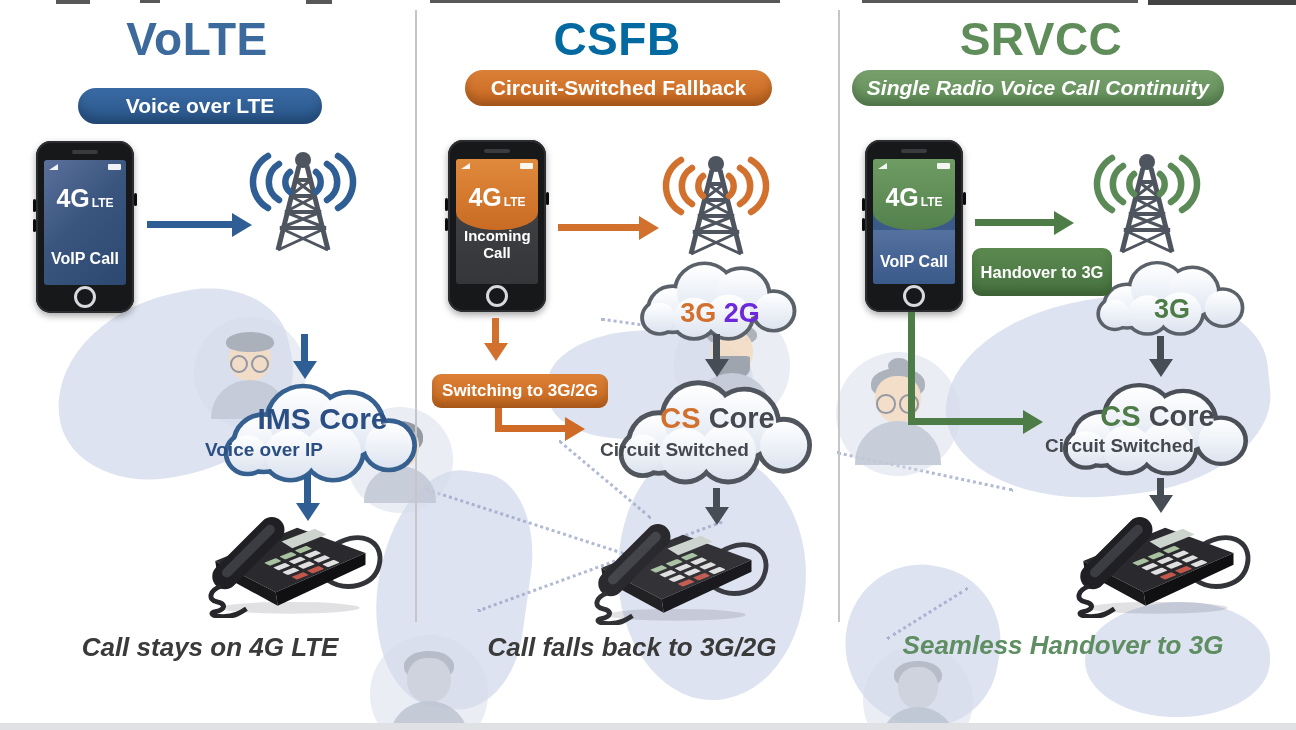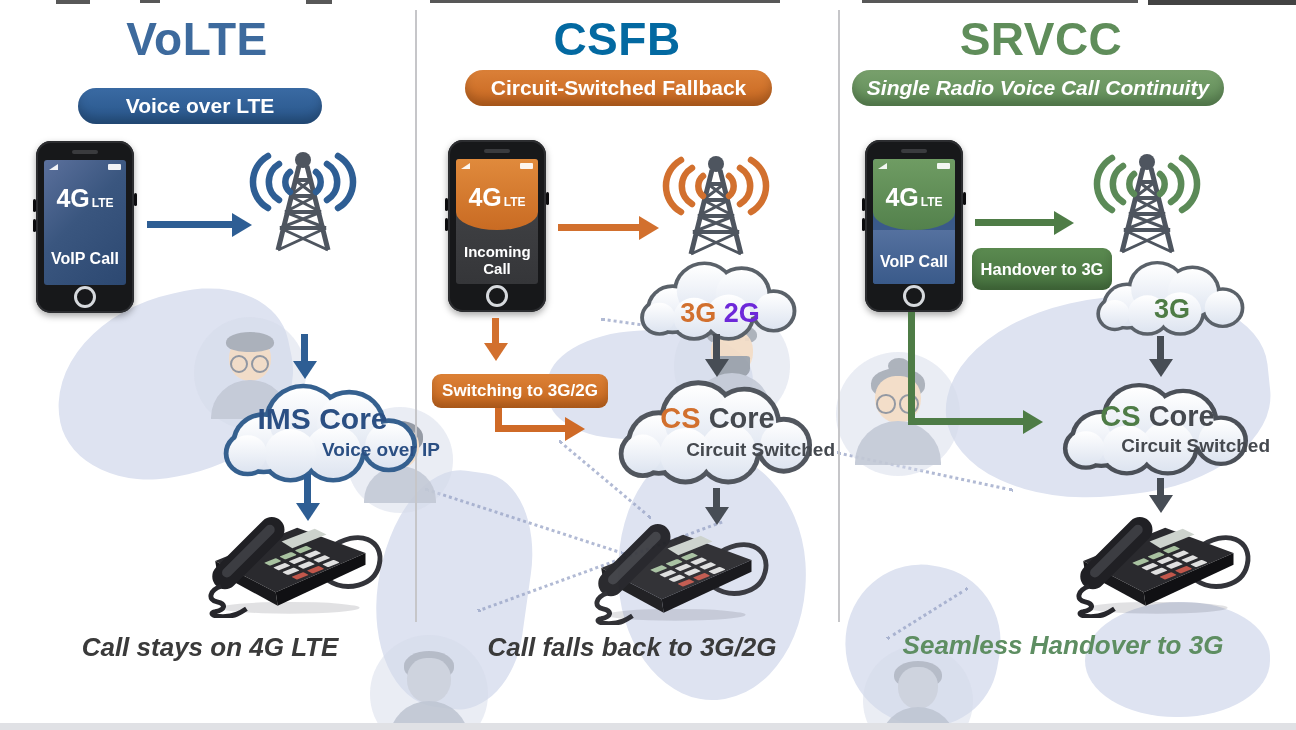--- a/index.html
+++ b/index.html
@@ -63,21 +63,21 @@
   .net-small{font-size:12px;margin-left:2px;}
   .status-txt{position:absolute;width:100%;text-align:center;color:#fff;font-weight:bold;
               font-size:15px;line-height:1.15;z-index:3;}
   .phone .home{position:absolute;bottom:5px;left:50%;transform:translateX(-50%);
                width:16px;height:16px;border:3px solid #d6d9dd;border-radius:50%;}
 
   
   .cloud-wrap{position:absolute;z-index:2;}
   .cloud-wrap svg{display:block;}
   .cloud-label{position:absolute;width:100%;text-align:center;font-weight:bold;z-index:3;}
-  .cloud-sub{position:absolute;width:100%;text-align:right;font-weight:bold;z-index:3;}
+  .cloud-sub{position:absolute;width:100%;text-align:left;font-weight:bold;z-index:3;}
   .tower{position:absolute;z-index:2;}
   .deskphone{position:absolute;z-index:4;}
 
   
   .avatar{position:absolute;width:var(--s);height:var(--s);z-index:1;opacity:.92;}
   .ava-halo{position:absolute;inset:-10%;border-radius:50%;background:rgba(213,219,233,.55);}
   .ava-face{position:absolute;left:28%;top:13%;width:44%;height:46%;
             border-radius:45% 45% 50% 50%;background:#f3dcc5;}
   .ava-hair{position:absolute;left:24%;top:6%;width:52%;height:30%;
             border-radius:50% 50% 42% 42%;background:#a7adb7;}
@@ -282,21 +282,21 @@
     <div class="sbtn" style="right:-3px;top:52px"></div>
     <div class="screen screen-dark">
       <div class="pane-top pane-orange"></div>
       <div class="statusbar">
         <span class="sig"></span>
         <span class="bat"></span>
       </div>
       <div class="net-row" style="top:24px">
         <span class="net-big">4G</span><span class="net-small">LTE</span>
       </div>
-      <div class="status-txt" style="top:84px;padding:0 8px;box-sizing:border-box">Incoming Call</div>
+      <div class="status-txt" style="top:68px;padding:0 8px;box-sizing:border-box">Incoming Call</div>
     </div>
     <div class="home"></div>
   </div>
 
   <div class="harrow" style="--a:#d2702e;left:558px;top:224px;width:82px"></div>
 
   <svg class="tower" style="left:651px;top:150px;color:#d2702e" width="130" height="112" viewBox="0 0 130 112">
       <use href="#towerShape"></use>
     </svg>
 
@@ -357,21 +357,21 @@
       <div class="net-row" style="top:24px">
         <span class="net-big">4G</span><span class="net-small">LTE</span>
       </div>
       <div class="status-txt" style="top:94px;font-size:16px">VoIP Call</div>
     </div>
     <div class="home"></div>
   </div>
 
   <div class="harrow" style="--a:#4e7c46;left:975px;top:219px;width:80px"></div>
 
-  <div class="flow-badge" style="left:972px;top:248px;width:140px;height:42px;font-size:16.5px;background:linear-gradient(180deg,#5b8a50,#46713e)">Handover to 3G</div>
+  <div class="flow-badge" style="left:972px;top:248px;width:140px;height:48px;font-size:16.5px;background:linear-gradient(180deg,#5b8a50,#46713e)">Handover to 3G</div>
 
   <svg class="tower" style="left:1082px;top:148px;color:#5b8a57" width="130" height="112" viewBox="0 0 130 112">
       <use href="#towerShape"></use>
     </svg>
 
   <div class="cloud-wrap" style="left:1082px;top:252px;width:180px;height:85px">
     <svg viewBox="0 0 220 110" preserveAspectRatio="none" width="100%" height="100%" style="color:#5a6169">
         <use href="#cloudShape"></use>
       </svg>
     <div class="cloud-label" style="top:42px;font-size:27px;color:#4e7c46">3G</div>

